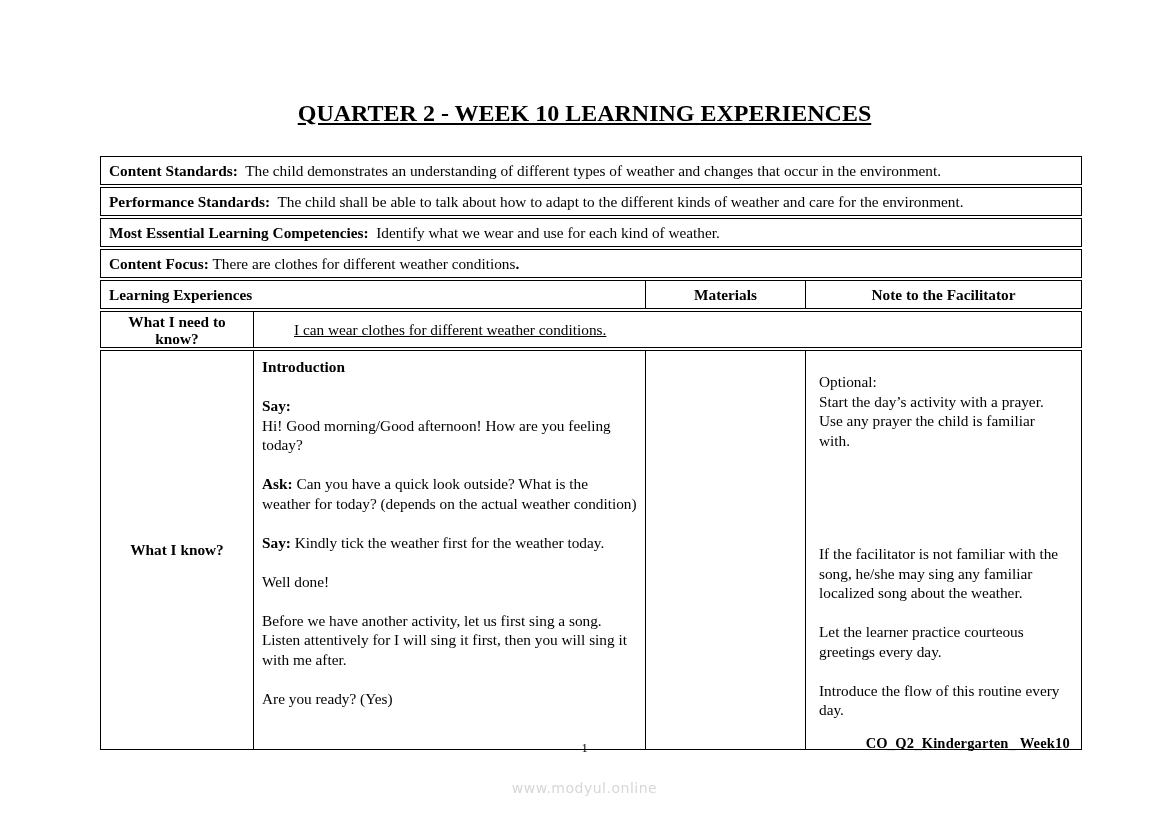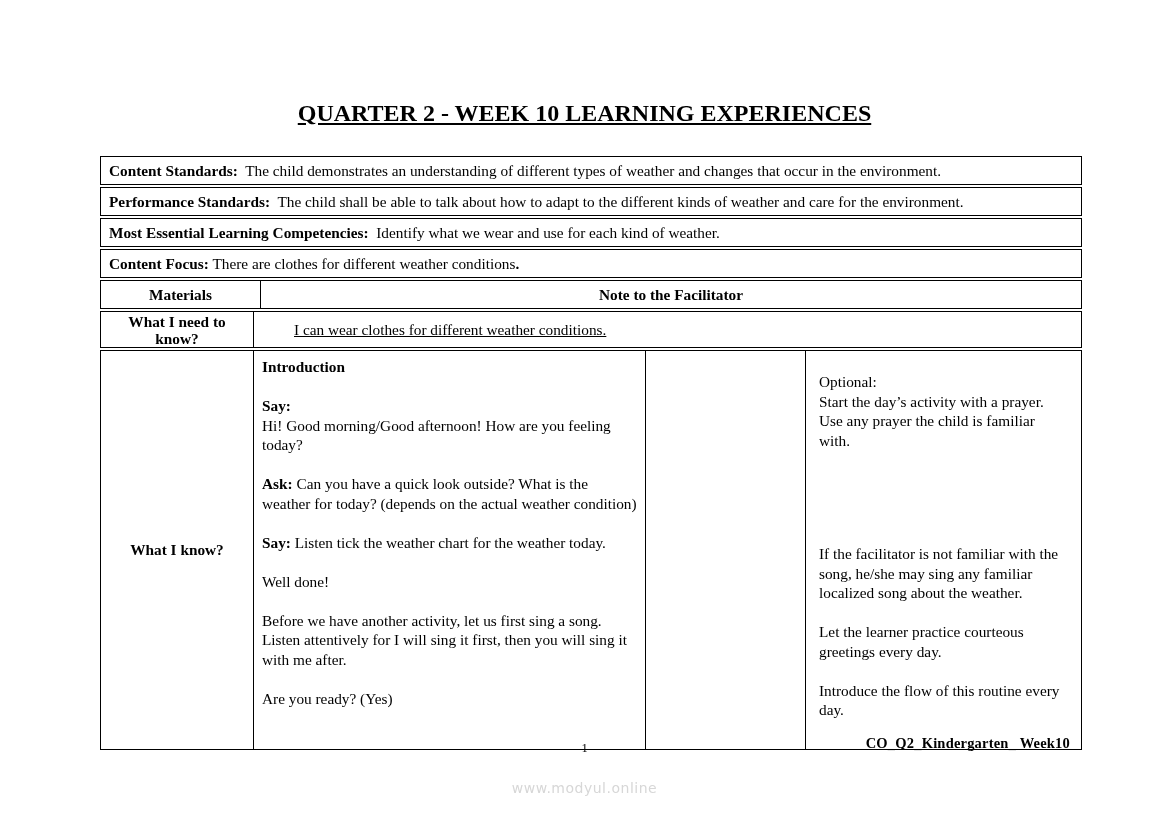--- a/index.html
+++ b/index.html
@@ -72,40 +72,41 @@
       <div class="t-row std-row"><b>Content Standards:</b><span>&nbsp; The child demonstrates an understanding of different types of weather and changes that occur in the environment.</span></div>
 
       <div class="t-row std-row"><b>Performance Standards:</b><span>&nbsp; The child shall be able to talk about how to adapt to the different kinds of weather and care for the environment.</span></div>
 
       <div class="t-row std-row"><b>Most Essential Learning Competencies:</b><span>&nbsp; Identify what we wear and use for each kind of weather.</span></div>
 
       <div class="t-row std-row"><b>Content Focus:</b><span> There are clothes for different weather conditions</span><b>.</b></div>
     </div>
 
   <div class="t-row hdr-row">
+    <div class="hdr-cell hdr-le">Learning Experiences</div>
     <div class="hdr-cell hdr-mat">Materials</div>
     <div class="hdr-cell hdr-note">Note to the Facilitator</div>
   </div>
 
   <div class="t-row wink-row">
     <div class="wink-label">What I need to know?</div>
     <div class="wink-text">I can wear clothes for different weather conditions.</div>
   </div>
 
   <div class="t-row main-row">
     <div class="main-label-cell">What I know?</div>
     <div class="main-content">
 
         <div class="para inline"><b>Introduction</b><span></span></div>
 
         <div class="para stacked"><b>Say:</b><span>Hi! Good morning/Good afternoon! How are you feeling today?</span></div>
 
         <div class="para inline"><b>Ask:</b><span> Can you have a quick look outside? What is the weather for today? (depends on the actual weather condition)</span></div>
 
-        <div class="para inline"><b>Say:</b><span> Listen tick the weather chart for the weather today.</span></div>
+        <div class="para inline"><b>Say:</b><span> Kindly tick the weather first for the weather today.</span></div>
 
         <div class="para inline"><span>Well done!</span></div>
 
         <div class="para inline"><span>Before we have another activity, let us first sing a song. Listen attentively for I will sing it first, then you will sing it with me after.</span></div>
 
         <div class="para inline"><span>Are you ready? (Yes)</span></div>
       </div>
     <div class="main-materials"></div>
     <div class="main-notes">
       <div class="note-group-top">

